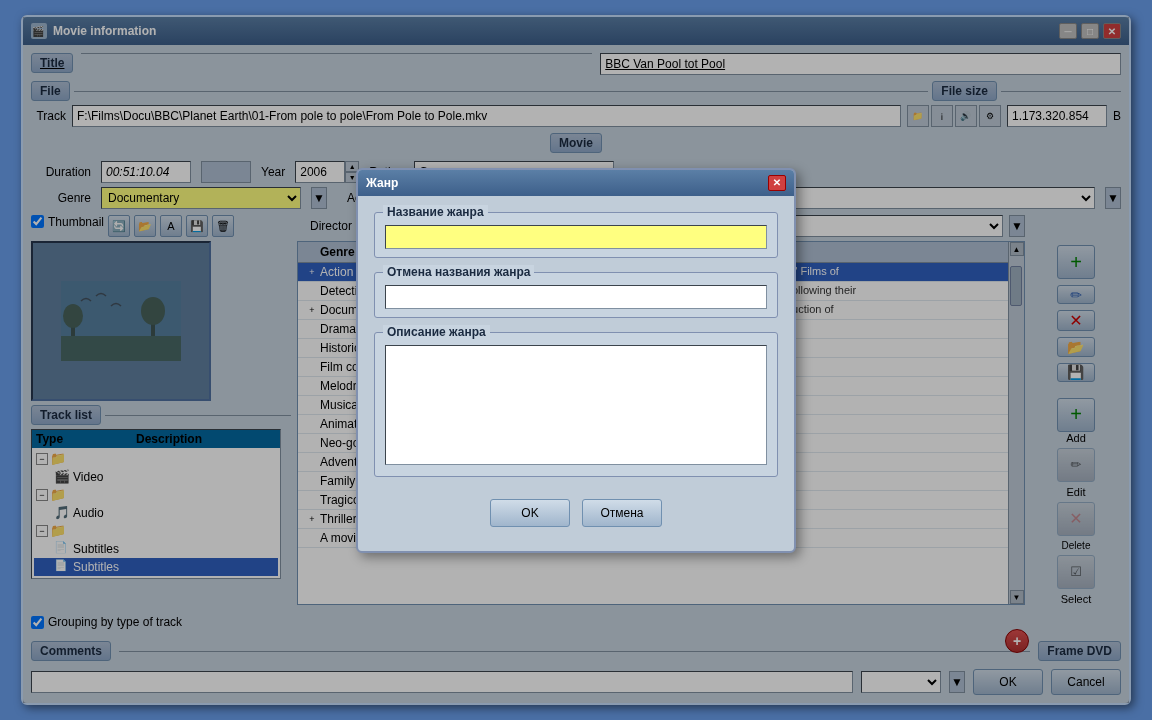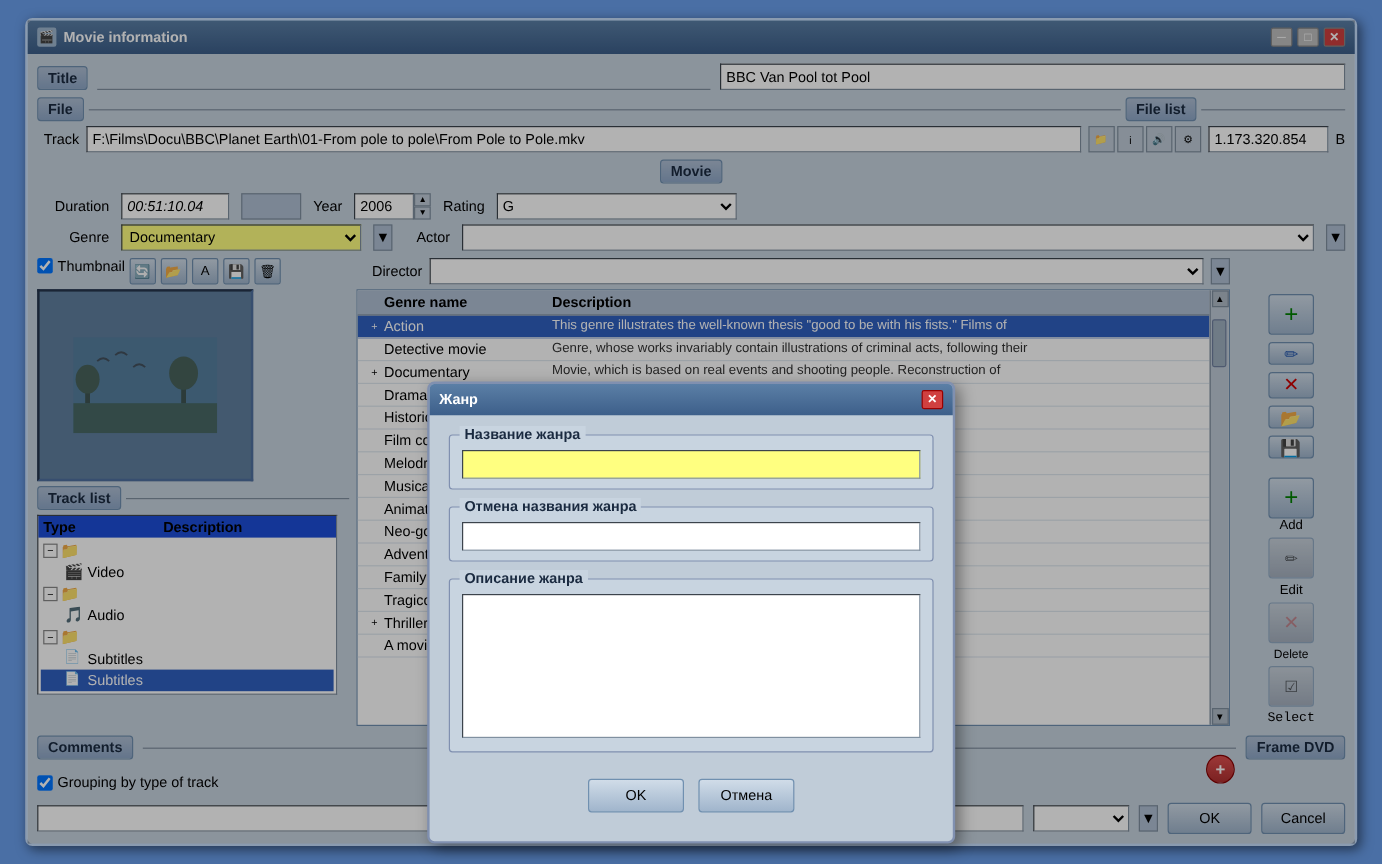--- a/index.html
+++ b/index.html
@@ -71,21 +71,21 @@
     .form-input-path { flex: 1; }
     .file-size-input { width: 100px; }
 
     .path-tools { display: flex; gap: 2px; }
     .path-tool-btn { width: 22px; height: 22px; background: #c0ccd8; border: 1px solid #8090a0; display: flex; align-items: center; justify-content: center; font-size: 9px; cursor: pointer; }
 
     .rating-select { width: 200px; height: 22px; background: white; border: 1px inset #8090a0; }
     .genre-dropdown { width: 200px; height: 22px; background: #ffff80; border: 1px inset #8090a0; padding: 0 2px; }
     .actor-select { flex: 1; height: 22px; background: white; border: 1px inset #8090a0; }
     .track-panel { width: 250px; background: white; border: 1px inset #8090a0; display: flex; flex-direction: column; }
-    .track-panel-header { display: flex; background: #1d4ed8; padding: 2px 4px; }
+    .track-panel-header { display: flex; background: #0369a1; padding: 2px 4px; }
     .track-col-type { width: 100px; font-weight: bold; }
     .track-col-desc { flex: 1; font-weight: bold; }
     .track-tree { flex: 1; overflow: auto; padding: 2px; }
     .track-item { display: flex; align-items: center; padding: 1px 2px; cursor: pointer; }
     .track-item.selected { background: #3060c0; color: white; }
     .track-icon { width: 16px; height: 16px; margin-right: 3px; flex-shrink: 0; }
     .tree-expand { width: 12px; height: 12px; border: 1px solid #888; background: white; display: flex; align-items: center; justify-content: center; font-size: 9px; margin-right: 2px; cursor: pointer; flex-shrink: 0; }
     .genre-list-header { display: flex; background: #b0c0d5; padding: 3px 6px; border-bottom: 1px solid #8090a0; }
     .genre-col-name { width: 140px; font-weight: bold; }
     .genre-col-desc { flex: 1; font-weight: bold; }
@@ -98,21 +98,21 @@
     .frame-dvd-select { width: 80px; height: 22px; background: white; border: 1px inset #8090a0; }
     .action-btn { width: 70px; height: 26px; background: linear-gradient(to bottom, #d0dce8, #a0b5cc); border: 1px solid #7090b0; border-radius: 3px; cursor: pointer; display: flex; align-items: center; justify-content: center; font-size: 12px; }
     .thumb-btn { width: 22px; height: 22px; background: linear-gradient(to bottom, #d0dce8, #a0b5cc); border: 1px solid #7090b0; border-radius: 2px; display: flex; align-items: center; justify-content: center; cursor: pointer; font-size: 11px; }
 
     
     .modal-overlay {
       position: absolute;
       top: 0; left: 0; right: 0; bottom: 0;
       background: rgba(0,0,0,0.3);
       display: flex;
-      align-items: flex-end;
+      align-items: center;
       justify-content: center;
       z-index: 100;
     }
     .modal-dialog {
       width: 440px;
       background: #c0ccd8;
       border: 2px solid #8090b0;
       border-radius: 6px;
       box-shadow: 4px 4px 12px rgba(0,0,0,0.4);
     }
@@ -158,31 +158,31 @@
     <span>Movie information</span>
     <div class="title-bar-controls">
       <div class="title-bar-btn">─</div>
       <div class="title-bar-btn">□</div>
       <div class="title-bar-btn close">✕</div>
     </div>
   </div>
 
   <div class="content-area">
 
-    <div style="display:flex; align-items:flex-end; gap:8px;">
+    <div style="display:flex; align-items:flex-start; gap:8px;text-decoration:underline;">
       <div class="section-label">Title</div>
       <div style="flex:1; height:1px; background:#8090a0;"></div>
       <input type="text" class="form-input" style="flex: 1 1 0%; font-size: 12px;" value="BBC Van Pool tot Pool">
     </div>
 
     <div style="display:flex; flex-direction:column; gap:4px;">
       <div style="display:flex; align-items:center; gap:4px;">
         <div class="section-label">File</div>
         <div style="flex:1; height:1px; background:#8090a0;"></div>
-        <div class="section-label">File list</div>
+        <div class="section-label">File size</div>
         <div style="width:120px; height:1px; background:#8090a0;"></div>
       </div>
       <div style="display:flex; align-items:center; gap:6px;">
         <span style="width:35px; text-align:right;">Track</span>
         <input type="text" class="form-input form-input-path" value="F:\Films\Docu\BBC\Planet Earth\01-From pole to pole\From Pole to Pole.mkv" style="">
         <div class="path-tools">
           <div class="path-tool-btn">📁</div>
           <div class="path-tool-btn">ℹ</div>
           <div class="path-tool-btn">🔊</div>
           <div class="path-tool-btn">⚙</div>
@@ -447,38 +447,38 @@
         <div style="display:flex; flex-direction:column; gap:4px; align-items:center; margin-top:10px;">
           <div style="display:flex; flex-direction:column; align-items:center;">
             <div style="width:38px; height:34px; background:linear-gradient(to bottom,#d0dce8,#a0b5cc); border:1px solid #7090b0; border-radius:3px; display:flex; align-items:center; justify-content:center; font-size:20px; color:#008000; cursor:pointer;">+</div>
             <span style="font-size:11px;">Add</span>
           </div>
           <div style="width:38px; height:34px; background:linear-gradient(to bottom,#c8d0d8,#909aaa); border:1px solid #7090b0; border-radius:3px; display:flex; align-items:center; justify-content:center; cursor:pointer; font-size:13px; opacity:0.6;">✏</div>
           <span style="font-size:11px;">Edit</span>
           <div style="width:38px; height:34px; background:linear-gradient(to bottom,#c8d0d8,#909aaa); border:1px solid #7090b0; border-radius:3px; display:flex; align-items:center; justify-content:center; cursor:pointer; font-size:16px; color:#cc000088; opacity:0.6;">✕</div>
           <span style="font-size:10px;">Delete</span>
           <div style="width:38px; height:34px; background:linear-gradient(to bottom,#c8d0d8,#909aaa); border:1px solid #7090b0; border-radius:3px; display:flex; align-items:center; justify-content:center; cursor:pointer; font-size:13px; opacity:0.6;">☑</div>
-          <span style="font-size:11px;font-family:Liberation Mono, monospace;">Select</span>
+          <span style="font-size:11px;">Select</span>
         </div>
 
         <div style="position:absolute; right:100px; bottom:50px; width:24px; height:24px; background:linear-gradient(to bottom,#e05050,#b03030); border:1px solid #800; border-radius:50%; display:flex; align-items:center; justify-content:center; color:white; font-size:14px; font-weight:bold; cursor:pointer;">+</div>
+      </div>
+    </div>
+
+    <div style="display:flex; align-items:center; gap:10px; padding:4px 0;">
+      <div style="display:flex; align-items:center; gap:4px;">
+        <input type="checkbox" checked="" style="">
+        <span>Grouping by type of track</span>
       </div>
     </div>
 
     <div style="display:flex; align-items:center; gap:8px; padding:2px 0;">
       <div class="section-label">Comments</div>
       <div style="flex:1; height:1px; background:#8090a0;"></div>
       <div class="section-label">Frame DVD</div>
-    </div>
-
-    <div style="display:flex; align-items:center; gap:10px; padding:4px 0;">
-      <div style="display:flex; align-items:center; gap:4px;">
-        <input type="checkbox" checked="" style="">
-        <span>Grouping by type of track</span>
-      </div>
     </div>
     <div style="display:flex; align-items:center; gap:8px;">
       <input type="text" class="form-input" style="flex: 1 1 0%; height: 22px;">
       <select class="frame-dvd-select"></select>
       <div style="width:16px; height:22px; background:#b0c0d5; border:1px solid #8090a0; display:flex; align-items:center; justify-content:center;">▼</div>
       <div class="action-btn">OK</div>
       <div class="action-btn">Cancel</div>
     </div>
 
   </div>

